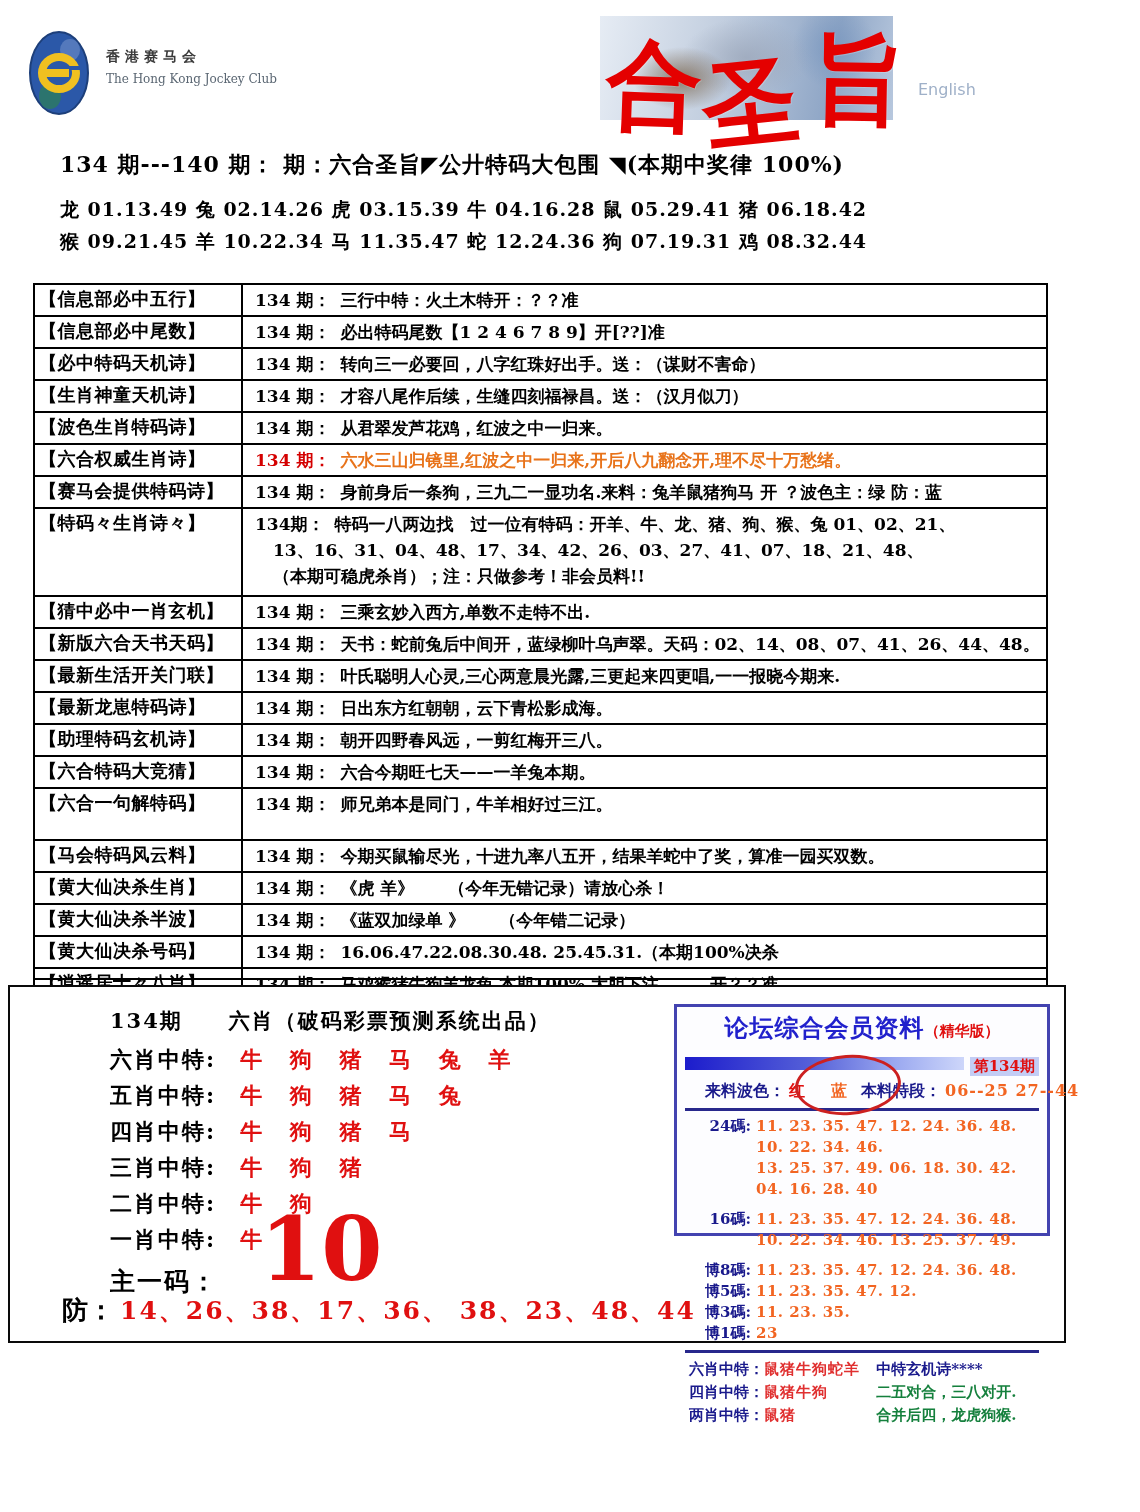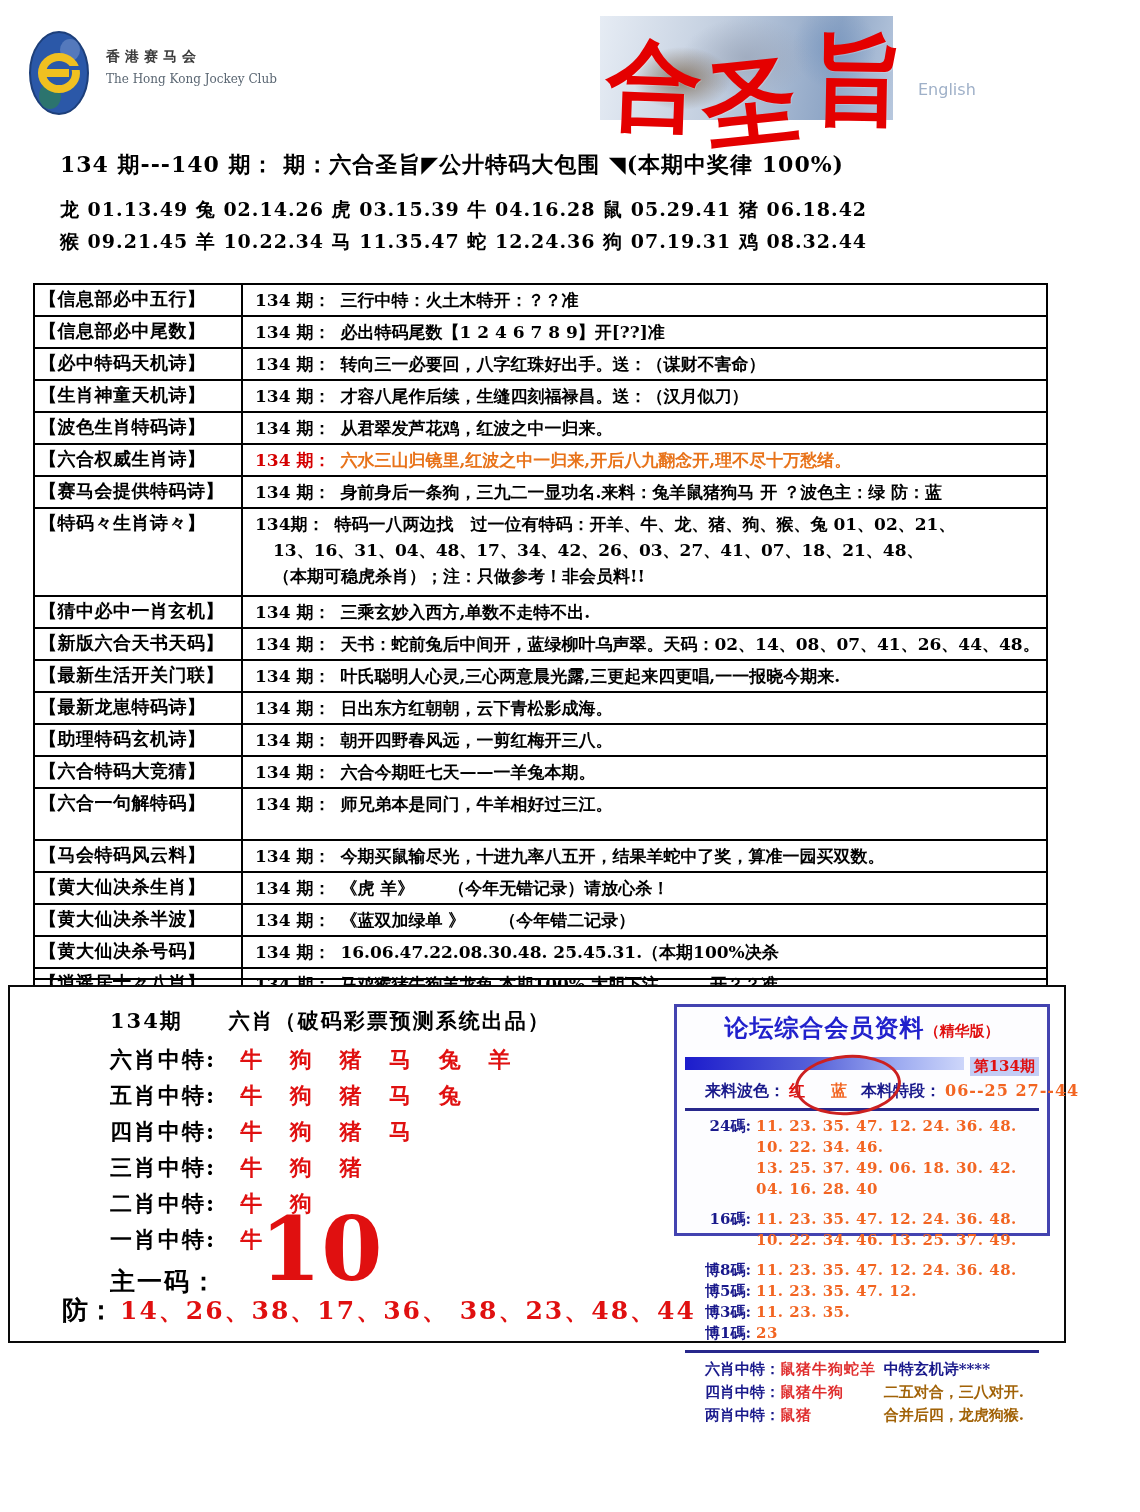--- a/index.html
+++ b/index.html
@@ -73,26 +73,26 @@
   .mb-wave{margin-top:5px;font-size:16px;font-weight:bold;color:#1a1a8c;padding-left:20px;
            white-space:nowrap;}
   .mb-wave .red{color:#e01010;margin:0 26px 0 4px;}
   .mb-wave .blue-val{color:#f26522;margin-right:14px;}
   .mb-wave .orange{color:#f26522;margin-left:4px;letter-spacing:1px;}
   .mb-rule{border-top:3px solid #28288c;margin:6px 0 5px 0;}
   .mb-group{display:flex;font-size:15px;font-weight:bold;line-height:21px;}
   .mb-group.gap{margin-bottom:9px;}
   .mb-glabel{width:66px;flex:0 0 66px;text-align:right;padding-right:5px;color:#1a1a8c;}
   .mb-gline{color:#f26522;letter-spacing:.5px;}
-  .mb-bottom{display:flex;margin-top:4px;font-size:15px;font-weight:bold;line-height:23px;margin-left:16px;}
+  .mb-bottom{display:flex;margin-top:4px;font-size:15px;font-weight:bold;line-height:23px;}
   .mb-col-left{flex:1.15;padding-left:4px;}
   .mb-col-right{flex:1;}
   .navy{color:#1a1a8c;}
   .mbz-val{color:#e03030;letter-spacing:1px;}
-  .mb-poem{color:#a16207;}
+  .mb-poem{color:#15803d;}
   .mb-poem.navy{color:#1a1a8c;}
   .red-ellipse{position:absolute;left:118px;top:48px;width:100px;height:54px;
                border:3px solid #cc2020;border-radius:50%;transform:rotate(-4deg);
                pointer-events:none;}
 </style>
 </head>
 <body>
 
 <div class="page">
 

